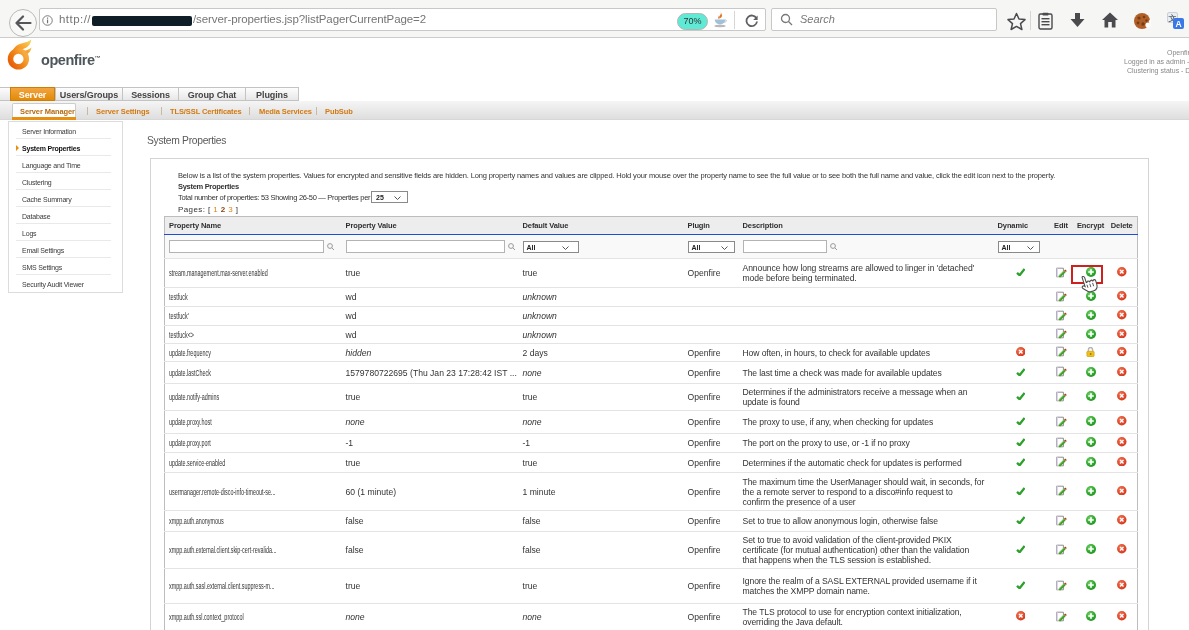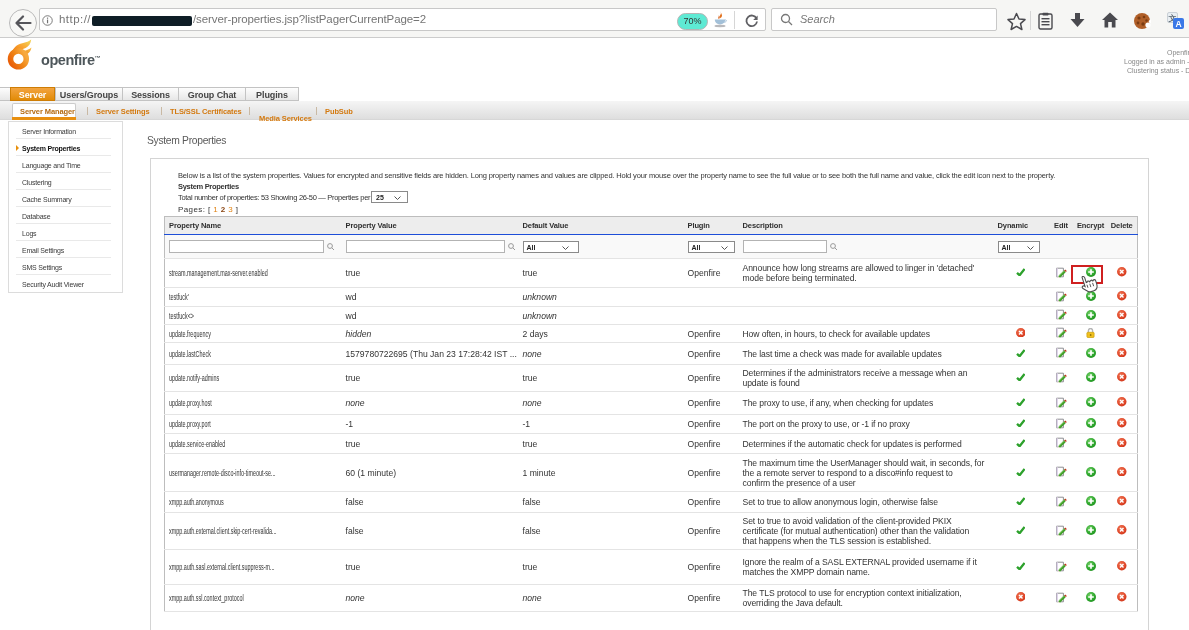--- a/index.html
+++ b/index.html
@@ -218,21 +218,21 @@
 </div>
 <div id="subtabs">
   <div id="activesub"></div>
   <div id="activesubline"></div>
   <div class="subtab" style="left:20px;color:#b56a10">Server Manager</div>
   <div class="subsep" style="left:87px;"></div>
   <div class="subtab" style="left:96px;">Server Settings</div>
   <div class="subsep" style="left:161px;"></div>
   <div class="subtab" style="left:170px;">TLS/SSL Certificates</div>
   <div class="subsep" style="left:249px;"></div>
-  <div class="subtab" style="left:259px;margin-top:7px;">Media Services</div>
+  <div class="subtab" style="left:259px;">Media Services</div>
   <div class="subsep" style="left:316px;"></div>
   <div class="subtab" style="left:325px;">PubSub</div>
 </div>
 
 <div id="sidebar">
   <div class="sbitem" style="top:6px;">Server Information</div>
   <div class="sbline" style="top:16px;"></div>
   <div id="sbarrow" style="top:23px;"></div>
   <div class="sbitem active" style="top:23px;">System Properties</div>
   <div class="sbline" style="top:33px;"></div>
@@ -325,20 +325,37 @@
                 <use href="#edit"></use>
               </svg></td>
     <td class="ic"><svg width="10" height="10">
                 <use href="#plus"></use>
               </svg></td>
     <td class="ic"><svg width="9.5" height="9.5">
                 <use href="#delx"></use>
               </svg></td>
   </tr>
   <tr style="height:19px">
+    <td class="pn"><span>testfuck</span></td>
+            <td>wd</td>
+            <td class="ital">unknown</td>
+            <td></td>
+            <td class="de"></td>
+            <td class="ic"></td>
+    <td class="ic"><svg width="11" height="11">
+                <use href="#edit"></use>
+              </svg></td>
+    <td class="ic"><svg width="10" height="10">
+                <use href="#plus"></use>
+              </svg></td>
+    <td class="ic"><svg width="9.5" height="9.5">
+                <use href="#delx"></use>
+              </svg></td>
+  </tr>
+  <tr style="height:19px">
     <td class="pn"><span>testfuck'</span></td>
             <td>wd</td>
             <td class="ital">unknown</td>
             <td></td>
             <td class="de"></td>
             <td class="ic"></td>
     <td class="ic"><svg width="11" height="11">
                 <use href="#edit"></use>
               </svg></td>
     <td class="ic"><svg width="10" height="10">

